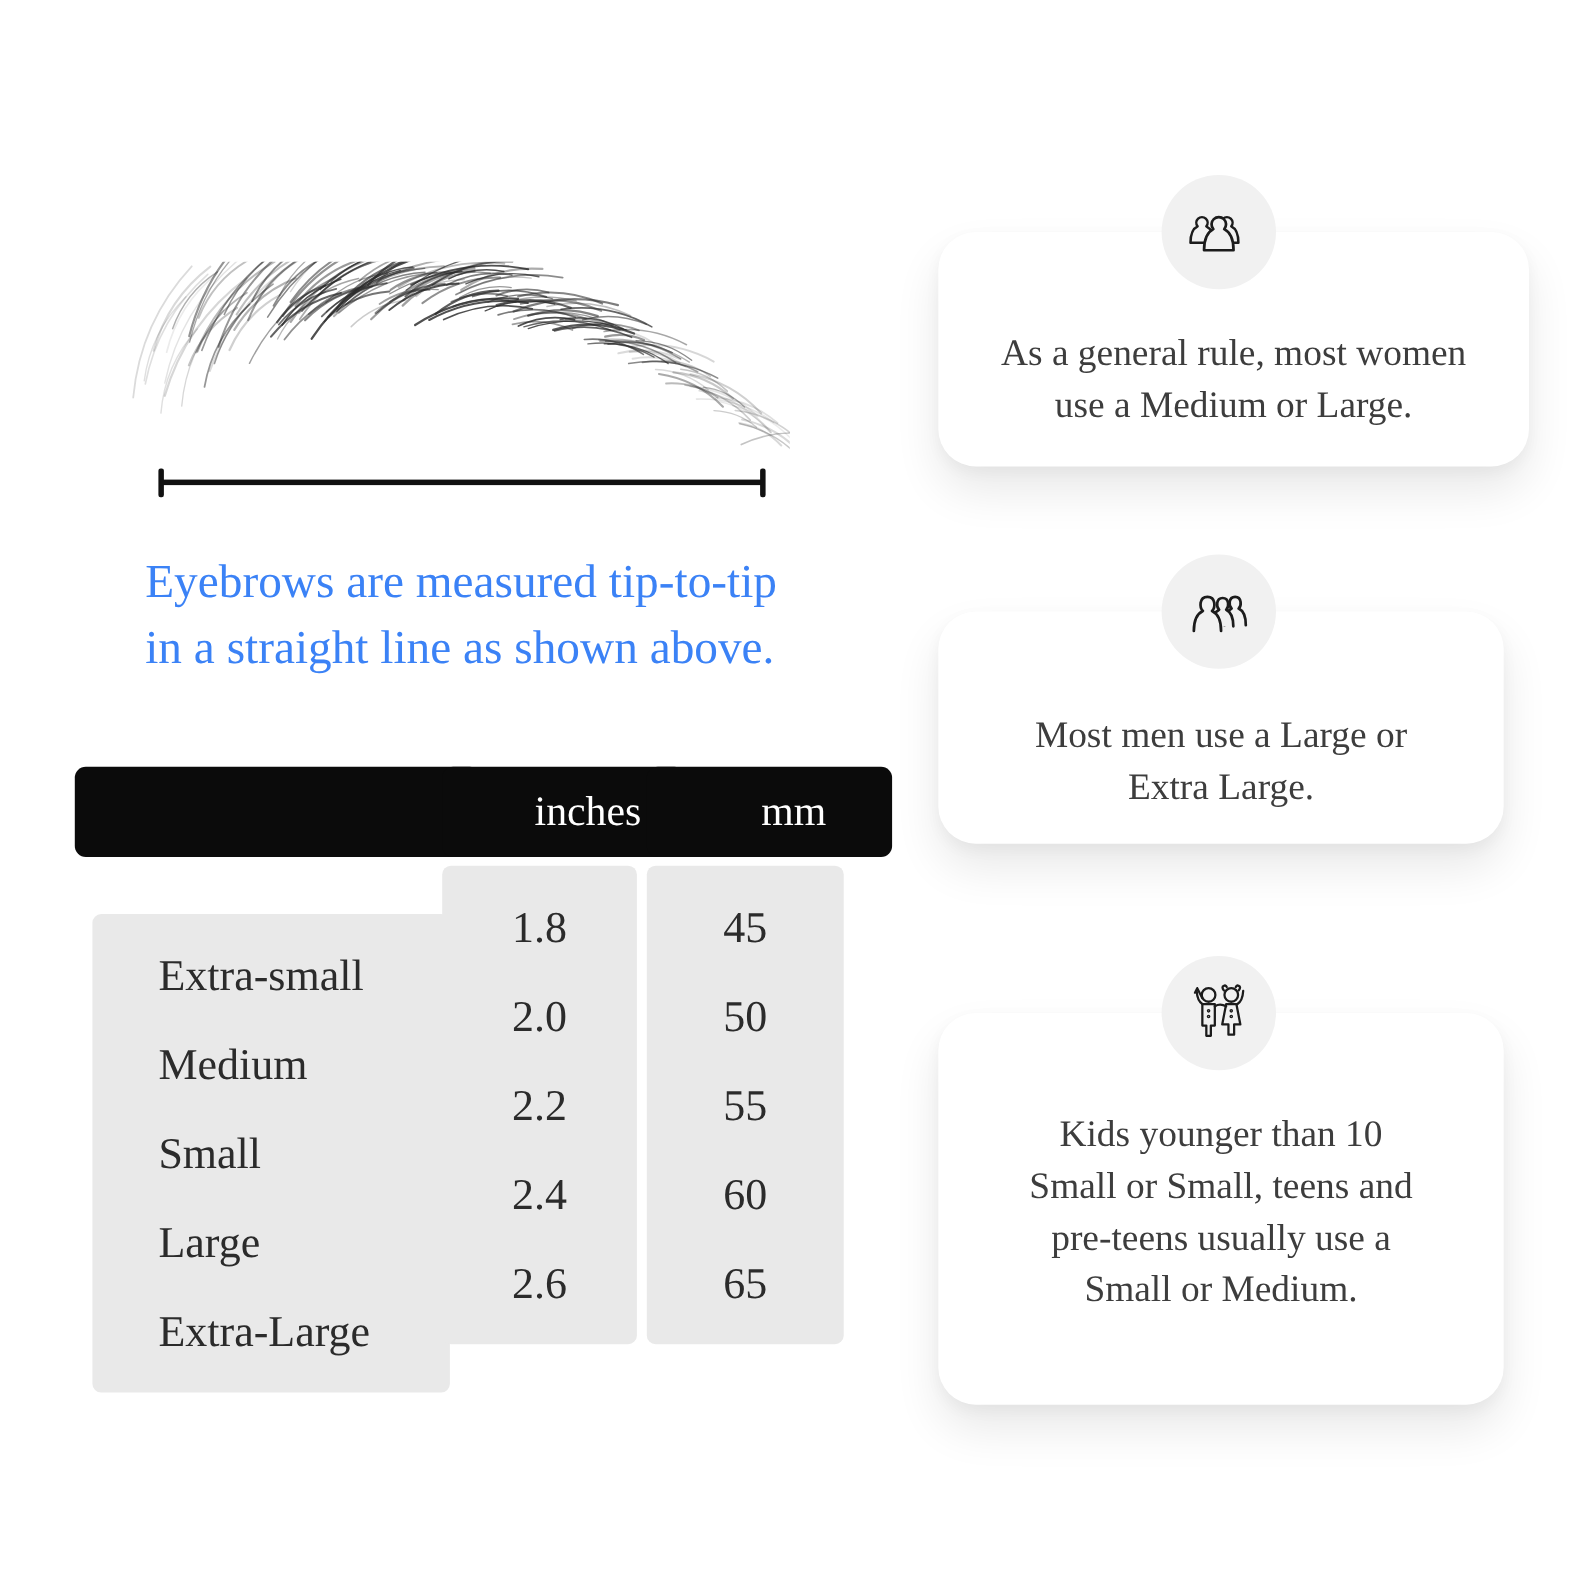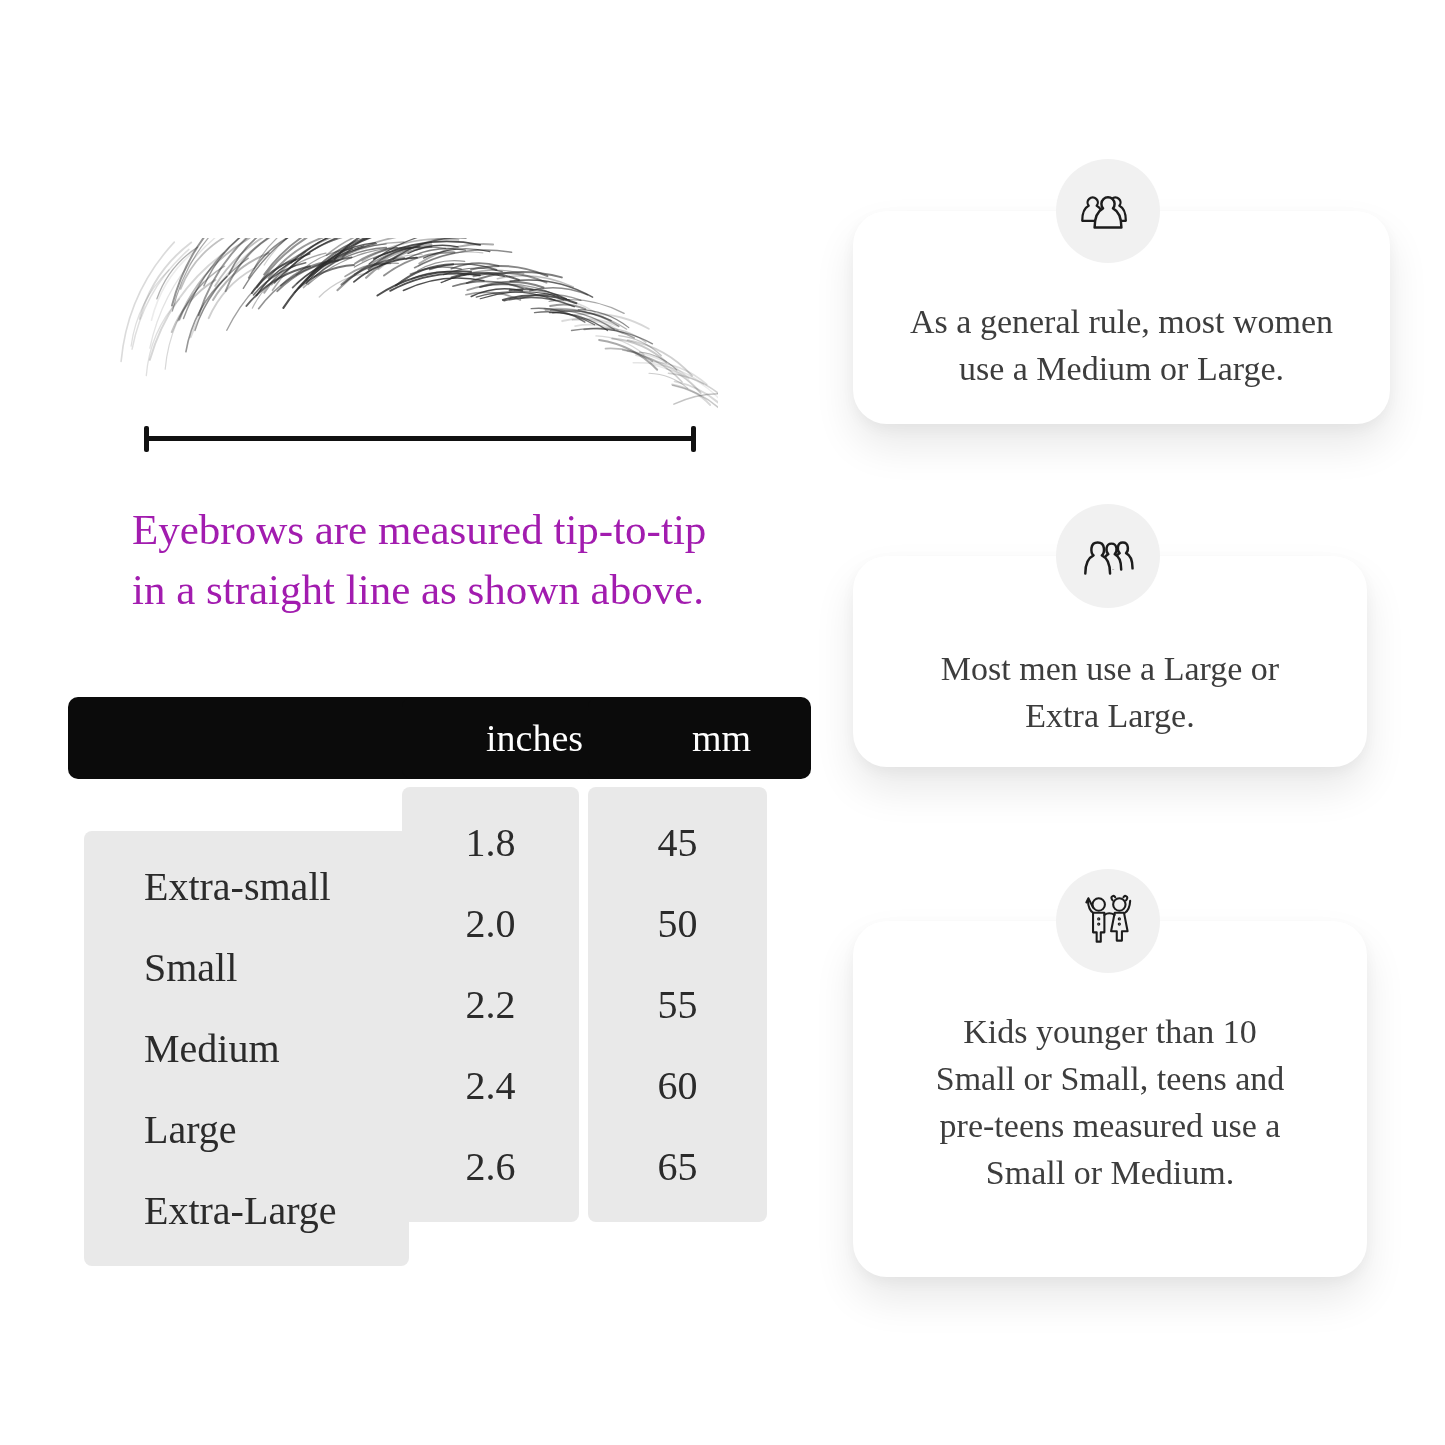--- a/index.html
+++ b/index.html
@@ -13,21 +13,21 @@
   }
   
   .eyebrow-wrap{position:absolute;left:118px;top:238px;width:600px;height:185px;}
   .measure-line{position:absolute;left:144px;top:426px;width:552px;height:26px;}
   .measure-line .bar{position:absolute;left:2px;right:2px;top:10px;height:5px;background:#111;}
   .measure-line .tick{position:absolute;top:0;width:5px;height:26px;background:#111;border-radius:2px;}
   .measure-line .tick.left{left:0;}
   .measure-line .tick.right{right:0;}
   .caption{
     position:absolute;left:132px;top:500px;width:620px;
-    font-size:43px;line-height:60px;color:#a21caf;text-align:left;
+    font-size:43px;line-height:60px;color:#3b82f6;text-align:left;
   }
   
   .tbl-head{position:absolute;top:697px;height:82px;background:#0b0b0b;border-radius:10px;
     display:flex;align-items:center;justify-content:center;color:#ffffff;font-size:38px;padding-left:44px;}
   .tbl-head.c1{left:68px;width:325px;}
   .tbl-head.c2{left:402px;width:177px;}
   .tbl-head.c3{left:588px;width:179px;}
   .tbl-col{position:absolute;top:787px;height:435px;background:#e9e9e9;border-radius:8px;
     display:flex;flex-direction:column;justify-content:center;font-size:40px;color:#2b2b2b;}
   .tbl-col.c1{left:84px;width:325px;margin-top:44px;}
@@ -242,22 +242,22 @@
       <div>Eyebrows are measured tip-to-tip</div>
       <div>in a straight line as shown above.</div>
     </div>
 
   <div class="tbl-head c1"></div>
   <div class="tbl-head c2">inches</div>
   <div class="tbl-head c3">mm</div>
 
   <div class="tbl-col c1">
       <div class="cell">Extra-small</div>
+      <div class="cell">Medium</div>
       <div class="cell">Small</div>
-      <div class="cell">Medium</div>
       <div class="cell">Large</div>
       <div class="cell">Extra-Large</div>
     </div>
   <div class="tbl-col c2">
       <div class="cell">1.8</div>
       <div class="cell">2.0</div>
       <div class="cell">2.2</div>
       <div class="cell">2.4</div>
       <div class="cell">2.6</div>
     </div>
@@ -321,18 +321,18 @@
           <circle cx="43" cy="35" r="0.6"></circle>
 
         <path d="M28.5 26 Q33 23 38.5 26"></path>
       </g>
     </svg>
   </div>
   <div class="card card-3">
     <div class="card-text">
         <div>Kids younger than 10</div>
         <div>Small or Small, teens and</div>
-        <div>pre-teens measured use a</div>
+        <div>pre-teens usually use a</div>
         <div>Small or Medium.</div>
       </div>
   </div>
 
 </div>
 
 </body></html>

